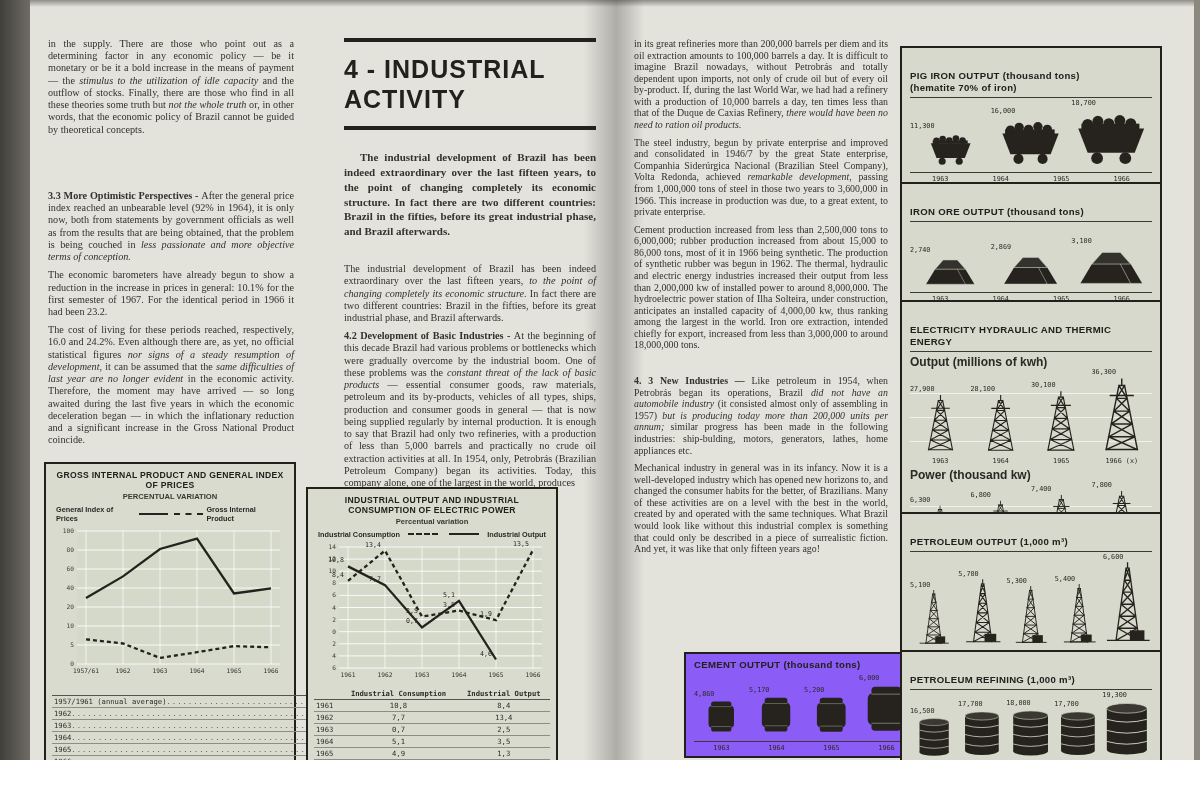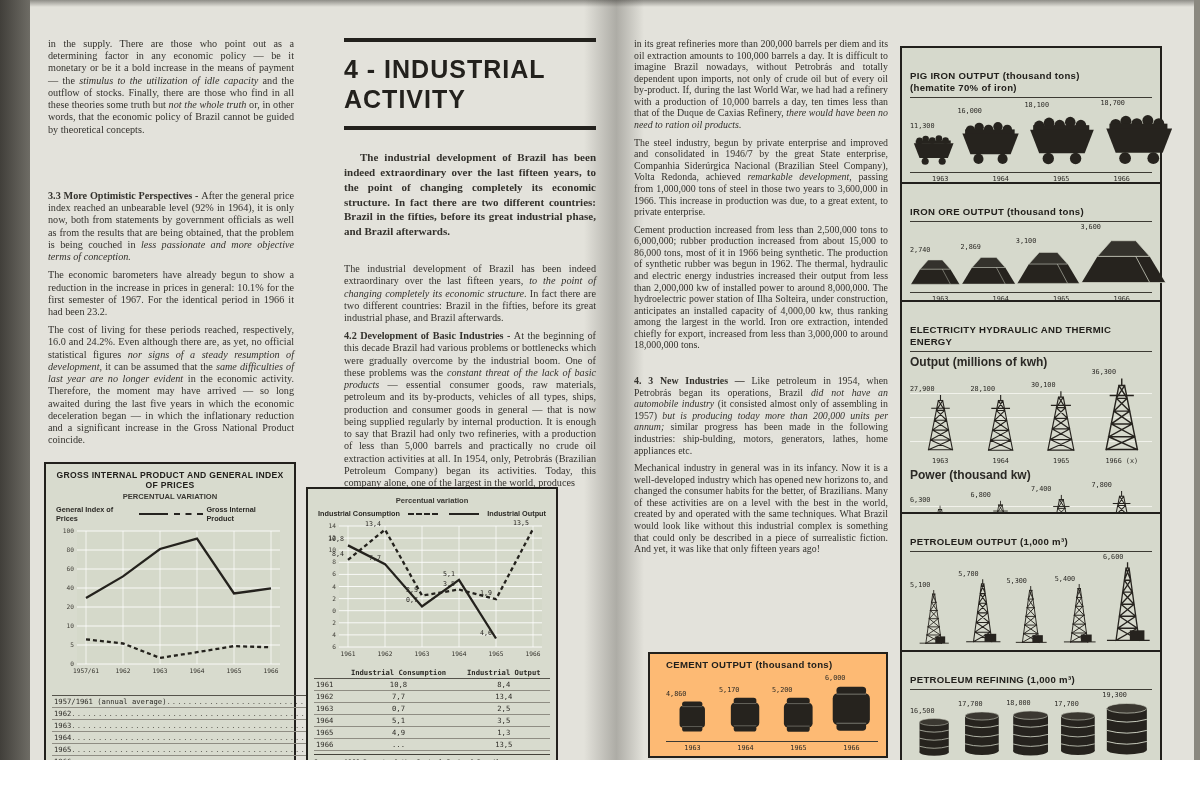--- a/index.html
+++ b/index.html
@@ -58,22 +58,22 @@
              color:#2b2925;margin:3px 0 1px 0;text-align:left;}
   .pict-row{display:flex;align-items:flex-end;justify-content:space-around;}
   .pict-row.lines{background:repeating-linear-gradient(180deg,transparent 0 23px,rgba(246,246,240,.85) 23px 24px);}
   .pict-item{flex:1;display:flex;flex-direction:column;align-items:center;}
   .pict-value{font-family:"DejaVu Sans Mono",monospace;font-size:6.8px;color:#2b2925;
               align-self:flex-start;margin-bottom:1px;white-space:nowrap;}
   .pict-base{border-top:1.3px solid #3c3a33;margin-top:2px;}
   .pict-years{display:flex;justify-content:space-around;font-family:"DejaVu Sans Mono",monospace;
               font-size:6.8px;color:#2b2925;padding-top:2px;}
   .pict-years div{flex:1;text-align:center;white-space:nowrap;}
-  #cement-box{position:absolute;box-sizing:border-box;left:648px;top:652px;width:240px;
-              border:2px solid #22201c;background:#fdba74;padding:5px 8px 4px 16px;}
+  #cement-box{position:absolute;box-sizing:border-box;left:684px;top:652px;width:240px;
+              border:2px solid #22201c;background:#8b5cf6;padding:5px 8px 4px 8px;}
   #source-box{position:absolute;box-sizing:border-box;left:900px;top:760px;width:262px;
               border:1.5px solid #22201c;background:#dcdfd3;padding:2px 4px;text-align:center;
               font-family:"DejaVu Sans Mono",monospace;font-size:6.3px;color:#2e2c27;line-height:1.3;}
   .pagenum{position:absolute;font-size:10px;font-weight:700;color:#3a3833;}
   #pn-left{left:40px;top:786px;} #pn-right{left:1150px;top:786px;}
   svg text{font-family:"DejaVu Sans Mono",monospace;}
 </style>
 </head>
 <body>
 
@@ -220,20 +220,21 @@
   <div id="col2" class="col">
     <div class="rule"></div>
     <div class="sec4-title">4 - INDUSTRIAL ACTIVITY</div>
     <div class="rule"></div>
     <p class="lead">The industrial development of Brazil has been indeed extraordinary over the last fifteen years, to the point of changing completely its economic structure. In fact there are two different countries: Brazil in the fifties, before its great industrial phase, and Brazil afterwards.</p>
     <p class="gap-md"><span>The industrial development of Brazil has been indeed extraordinary over the last fifteen years, </span><span style="font-style: italic;">to the point of changing completely its economic structure</span><span>. In fact there are two different countries: Brazil in the fifties, before its great industrial phase, and Brazil afterwards.</span></p>
     <p><span style="font-weight: bold;">4.2 Development of Basic Industries - </span><span>At the beginning of this decade Brazil had various problems or bottlenecks which were gradually overcome by the industrial boom. One of these problems was the </span><span style="font-style: italic;">constant threat of the lack of basic products</span><span> — essential consumer goods, raw materials, petroleum and its by-products, vehicles of all types, ships, production and consumer goods in general — that is now being supplied regularly by internal production. It is enough to say that Brazil had only two refineries, with a production of less than 5,000 barrels and practically no crude oil extraction activities at all. In 1954, only, Petrobrás (Brazilian Petroleum Company) began its activities. Today, this company alone, one of the largest in the world, produces</span></p>
   </div>
 
   <div id="chart2-box" class="chart-box">
+    <div class="chart-title">INDUSTRIAL OUTPUT AND INDUSTRIAL CONSUMPTION OF ELECTRIC POWER</div>
     <div class="chart-sub">Percentual variation</div>
     <div class="chart-legend">
       <span>Industrial Consumption</span>
       <span class="sw dashed"></span>
       <span class="sw solid"></span>
       <span>Industrial Output</span>
     </div>
     <svg width="236" height="140">
         <rect x="25" y="6" width="203" height="121" fill="#d5d9ca"></rect>
         <line x1="25" y1="127" x2="228" y2="127" stroke="rgba(255,255,255,.85)" stroke-width="1"></line>
@@ -419,34 +420,20 @@
      <circle cx="47" cy="20" r="7" fill="#26231e"></circle>
                 <circle cx="61" cy="16" r="7" fill="#26231e"></circle>
      <circle cx="75" cy="20" r="7" fill="#26231e"></circle>
                 <rect x="12" y="20" width="74" height="7" fill="#26231e"></rect>
      <polygon points="8,26 92,26 80,57 20,57" fill="#26231e"></polygon>
      <circle cx="32" cy="64" r="7.5" fill="#26231e"></circle>
                 <circle cx="68" cy="64" r="7.5" fill="#26231e"></circle>
               </svg></div>
           </div>
           <div class="pict-item">
-            <div class="pict-value">18,100</div>
-            <div><svg width="75.9" height="56.1" viewBox="0 0 100 74">
-                <circle cx="20" cy="21" r="7" fill="#26231e"></circle>
-                <circle cx="33" cy="17" r="7" fill="#26231e"></circle>
-     <circle cx="47" cy="20" r="7" fill="#26231e"></circle>
-                <circle cx="61" cy="16" r="7" fill="#26231e"></circle>
-     <circle cx="75" cy="20" r="7" fill="#26231e"></circle>
-                <rect x="12" y="20" width="74" height="7" fill="#26231e"></rect>
-     <polygon points="8,26 92,26 80,57 20,57" fill="#26231e"></polygon>
-     <circle cx="32" cy="64" r="7.5" fill="#26231e"></circle>
-                <circle cx="68" cy="64" r="7.5" fill="#26231e"></circle>
-              </svg></div>
-          </div>
-          <div class="pict-item">
             <div class="pict-value">18,700</div>
             <div><svg width="78.4" height="58.0" viewBox="0 0 100 74">
                 <circle cx="20" cy="21" r="7" fill="#26231e"></circle>
                 <circle cx="33" cy="17" r="7" fill="#26231e"></circle>
      <circle cx="47" cy="20" r="7" fill="#26231e"></circle>
                 <circle cx="61" cy="16" r="7" fill="#26231e"></circle>
      <circle cx="75" cy="20" r="7" fill="#26231e"></circle>
                 <rect x="12" y="20" width="74" height="7" fill="#26231e"></rect>
      <polygon points="8,26 92,26 80,57 20,57" fill="#26231e"></polygon>
      <circle cx="32" cy="64" r="7.5" fill="#26231e"></circle>
@@ -487,29 +474,20 @@
           </div>
           <div class="pict-item">
             <div class="pict-value">3,100</div>
             <div><svg width="64.6" height="40.0" viewBox="0 0 100 62">
                 <polygon points="2,58 98,58 80,28 20,28" fill="#26231e"></polygon>
      <polygon points="20,28 80,28 64,10 36,10" fill="#34322c" stroke="#cdd0c2" stroke-width="0.9"></polygon>
      <line x1="64" y1="28" x2="80" y2="58" stroke="#cdd0c2" stroke-width="0.9"></line>
      <line x1="2" y1="58" x2="98" y2="58" stroke="#cdd0c2" stroke-width="0.9"></line>
               </svg></div>
           </div>
-          <div class="pict-item">
-            <div class="pict-value">3,600</div>
-            <div><svg width="87.1" height="54.0" viewBox="0 0 100 62">
-                <polygon points="2,58 98,58 80,28 20,28" fill="#26231e"></polygon>
-     <polygon points="20,28 80,28 64,10 36,10" fill="#34322c" stroke="#cdd0c2" stroke-width="0.9"></polygon>
-     <line x1="64" y1="28" x2="80" y2="58" stroke="#cdd0c2" stroke-width="0.9"></line>
-     <line x1="2" y1="58" x2="98" y2="58" stroke="#cdd0c2" stroke-width="0.9"></line>
-              </svg></div>
-          </div>
         </div>
         <div class="pict-years pict-base">
           <div>1963</div>
           <div>1964</div>
           <div>1965</div>
           <div>1966</div>
         </div>
       </div>
   </div>
 

